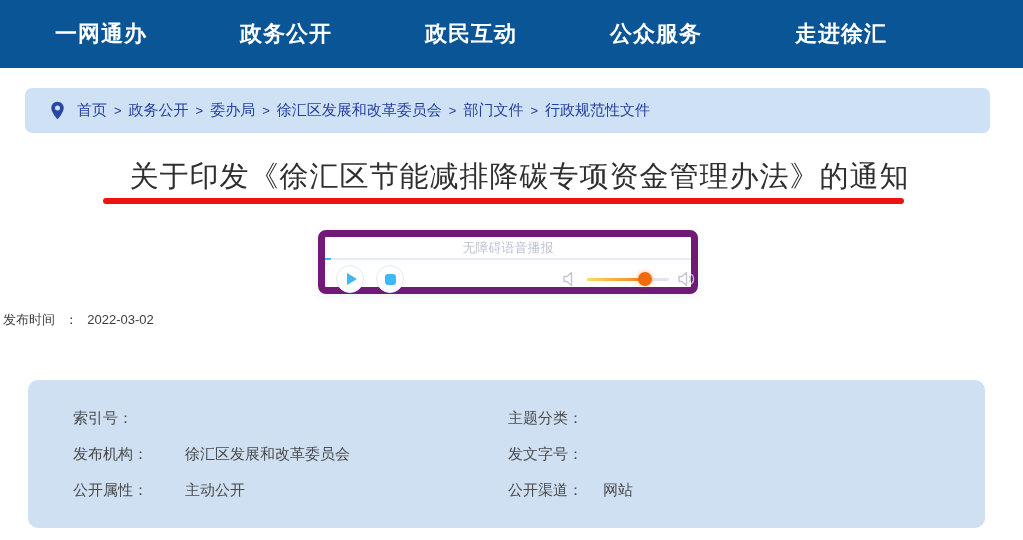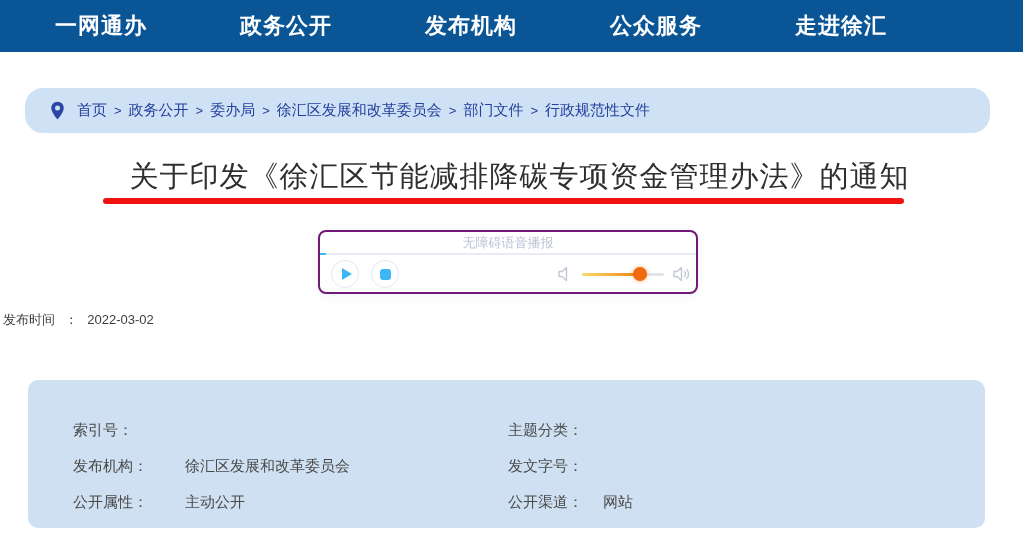--- a/index.html
+++ b/index.html
@@ -1,43 +1,43 @@
 <!DOCTYPE html>
 <html><head>
 <meta charset="utf-8">
 <style>
   html,body{margin:0;padding:0;background:#fff;}
   .page{position:relative;width:1023px;height:540px;overflow:hidden;background:#ffffff;
         font-family:"Liberation Sans","DejaVu Sans",sans-serif;}
 
   
-  .topnav{position:absolute;left:0;top:0;width:1023px;height:52px;background:#0a5596;
+  .topnav{position:absolute;left:0;top:0;width:1023px;height:68px;background:#0a5596;
           display:flex;align-items:center;padding-left:55px;gap:93px;box-sizing:border-box;
           white-space:nowrap;overflow:hidden;}
   .topnav .nav-item{color:#ffffff;font-size:22px;font-weight:bold;letter-spacing:1px;
           flex:0 0 auto;cursor:pointer;}
 
   
   .breadcrumb{position:absolute;left:25px;top:88px;width:965px;height:45px;background:#cfe1f4;
-          border-radius:18px;display:flex;align-items:center;padding-left:25px;box-sizing:border-box;
+          border-radius:7px;display:flex;align-items:center;padding-left:25px;box-sizing:border-box;
           font-size:15px;color:#24409e;}
   .breadcrumb .pin{margin-right:12px;display:flex;align-items:center;}
   .breadcrumb .crumb{color:#24409e;cursor:pointer;}
   .breadcrumb .sep{margin:0 7px;color:#24409e;font-size:13px;}
 
   
   .doc-title{position:absolute;left:8px;top:157px;width:1023px;text-align:center;
           font-family:"Liberation Serif","DejaVu Serif",serif;font-size:29px;color:#2f2f2f;
           letter-spacing:1px;}
   .red-line{position:absolute;left:103px;top:198px;width:801px;height:6px;background:#f01111;
           border-radius:3px;}
 
   
   .player{position:absolute;left:318px;top:230px;width:380px;height:64px;background:#ffffff;
-          border:2px solid #701a75;border-radius:8px;box-shadow:0 2px 10px rgba(110,130,190,0.10);
+          border:7px solid #701a75;border-radius:8px;box-shadow:0 2px 10px rgba(110,130,190,0.10);
           box-sizing:border-box;}
   .player-header{height:21px;display:flex;align-items:center;justify-content:center;
           font-size:13px;color:#bdc3d4;}
   .player-divider{position:relative;height:2px;background:#e8ebf4;}
   .player-divider .accent{position:absolute;left:0;top:0;width:6px;height:2px;background:#3db8f5;}
   .player-controls{position:relative;height:39px;}
   .ctl-btn{position:absolute;top:5px;width:28px;height:28px;border-radius:50%;background:#fff;
           border:1px solid #e4e9f5;box-sizing:border-box;display:flex;align-items:center;
           justify-content:center;cursor:pointer;}
   .btn-play{left:11px;}
@@ -55,39 +55,39 @@
   .vol-handle{position:absolute;left:51px;top:-6px;width:14px;height:14px;border-radius:50%;
           background:#f26a0e;box-shadow:0 0 4px rgba(242,106,14,0.5);cursor:pointer;}
 
   
   .publish{position:absolute;left:0;top:311px;width:1023px;text-align:left;font-size:13px;
           color:#3d3d3d;}
   .publish span{margin:0 3px;}
 
   
   .info-panel{position:absolute;left:28px;top:380px;width:957px;height:148px;background:#cfe0f2;
-          border-radius:10px;box-sizing:border-box;padding-top:33px;font-size:15px;color:#4a4a4a;}
+          border-radius:10px;box-sizing:border-box;padding-top:21px;font-size:15px;color:#4a4a4a;}
   .info-row{position:relative;height:36px;}
   .cell-label{position:absolute;display:inline-block;}
   .cell-value{position:absolute;display:inline-block;}
   .l-label{left:45px;}
   .l-value{left:157px;}
   .r-label{left:480px;}
   .r-value{left:575px;}
   .info-row .cell-label,.info-row .cell-value{top:8px;}
 </style>
 </head>
 <body>
 
 <div class="page">
 
   <div class="topnav">
     <div class="nav-item">一网通办</div>
     <div class="nav-item">政务公开</div>
-    <div class="nav-item">发布机构</div>
+    <div class="nav-item">政民互动</div>
     <div class="nav-item">公众服务</div>
     <div class="nav-item">走进徐汇</div>
   </div>
 
   <div class="breadcrumb">
     <span class="pin">
       <svg width="15" height="19" viewBox="0 0 24 30">
         <path d="M12 1C6.5 1 2 5.5 2 11c0 7.5 10 18 10 18s10-10.5 10-18C22 5.5 17.5 1 12 1z" fill="#2b47a5"></path>
         <circle cx="12" cy="11" r="4" fill="#cfe1f4"></circle>
       </svg>

